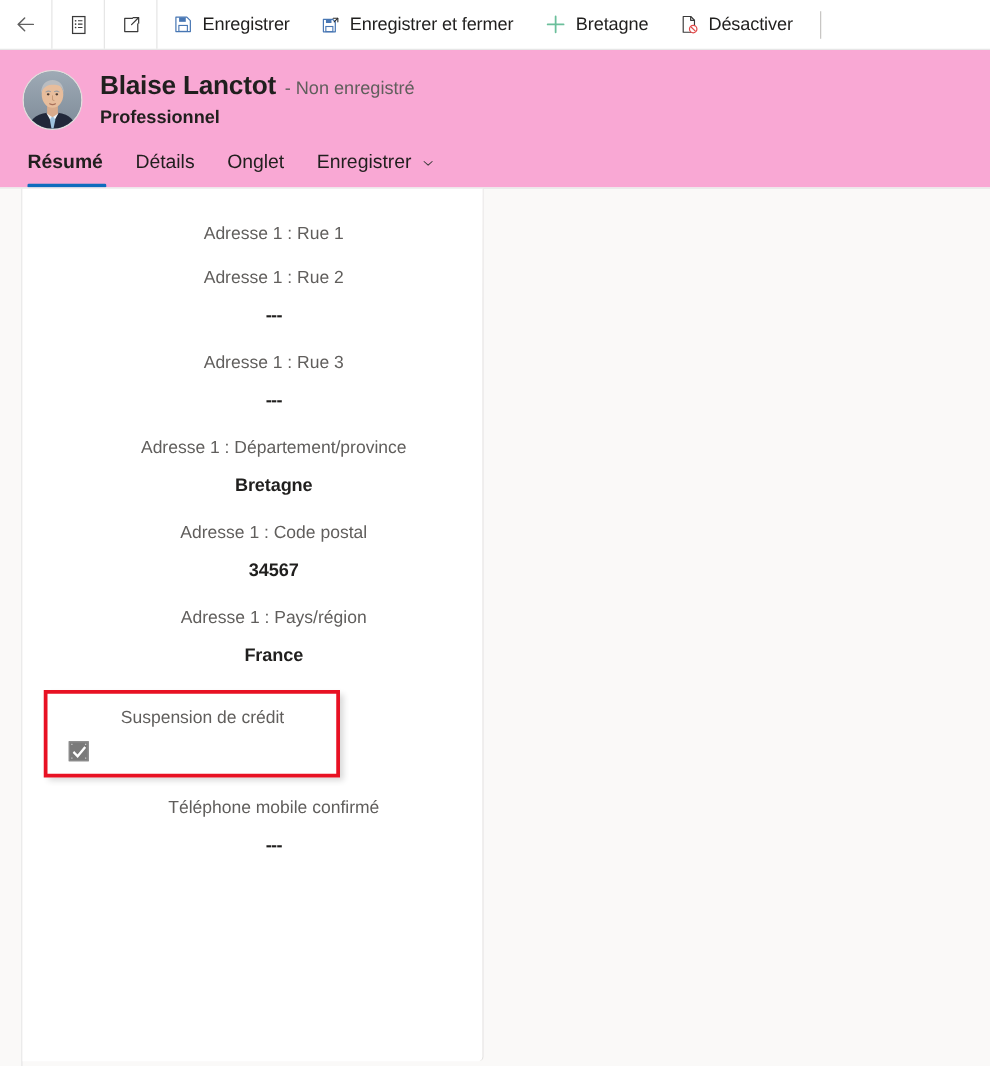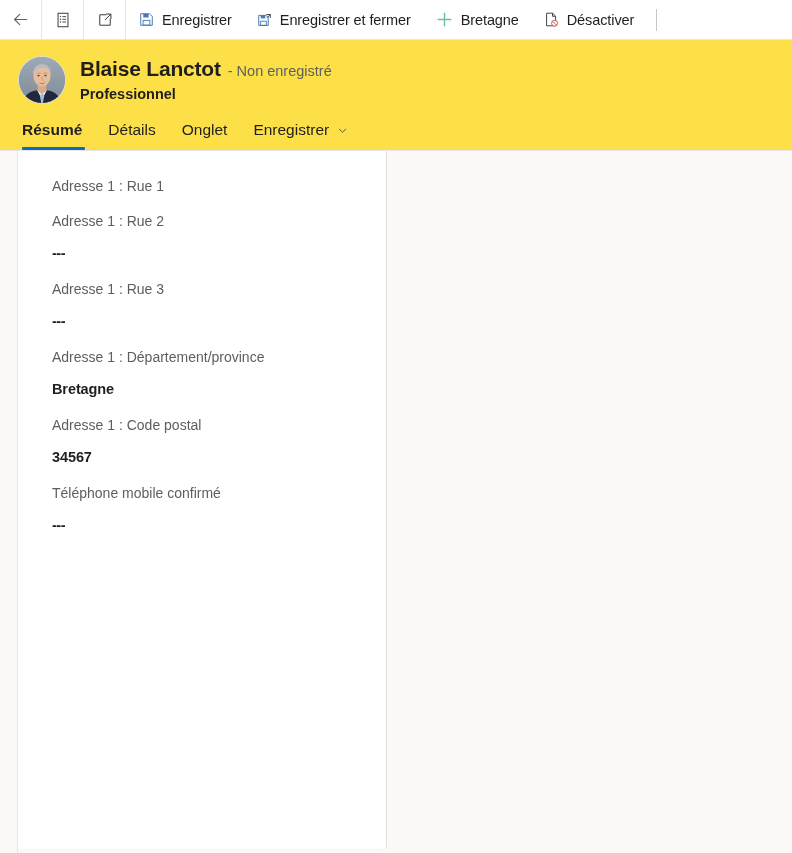--- a/index.html
+++ b/index.html
@@ -62,21 +62,21 @@
     margin: 0 6px 0 10px;
     flex: none;
   }
 
   
   #record-header {
     position: absolute;
     left: 0; top: 40px;
     width: 792px;
     height: 110px;
-    background: #fde047;
+    background: #f9a8d4;
     box-sizing: border-box;
   }
   #identity {
     position: absolute;
     left: 18px; top: 16px;
     display: flex;
     align-items: flex-start;
     gap: 14px;
   }
   #avatar {
@@ -171,20 +171,21 @@
     width: 369px;
     height: 698px;
     background: #ffffff;
     border-right: 1px solid #e1dfdd;
     border-bottom-right-radius: 4px;
     box-sizing: border-box;
     overflow: hidden;
   }
   #field-list {
     padding: 26px 0 0 34px;
+    text-align: center;
   }
   .field {
     margin-bottom: 17px;
   }
   .field-label {
     font-size: 14px;
     color: #605e5c;
     line-height: 18px;
     letter-spacing: 0px;
   }
@@ -417,21 +418,39 @@
       <div class="field">
         <div class="field-label">Adresse 1 : Département/province</div>
         <div class="field-value">Bretagne</div>
       </div>
 
       <div class="field">
         <div class="field-label">Adresse 1 : Code postal</div>
         <div class="field-value">34567</div>
       </div>
 
-
+      <div class="field">
+        <div class="field-label">Adresse 1 : Pays/région</div>
+        <div class="field-value">France</div>
+      </div>
+
+      <div class="field highlighted">
+        <div class="field-label">Suspension de crédit</div>
+        <span class="checkbox">
+          <span class="tick">
+            <svg width="11" height="12" viewBox="0 0 11 12">
+                <path d="M1.4 6.2 L4.1 9.0 L9.6 2.4" fill="none" stroke="#ffffff" stroke-width="1.9" stroke-linecap="square" stroke-linejoin="miter"></path>
+              </svg>
+          </span>
+          <span class="corner c1"></span>
+          <span class="corner c2"></span>
+          <span class="corner c3"></span>
+          <span class="corner c4"></span>
+        </span>
+      </div>
 
       <div class="field">
         <div class="field-label">Téléphone mobile confirmé</div>
         <div class="field-value empty">---</div>
       </div>
 
     </div>
   </div>
 </div>
 

